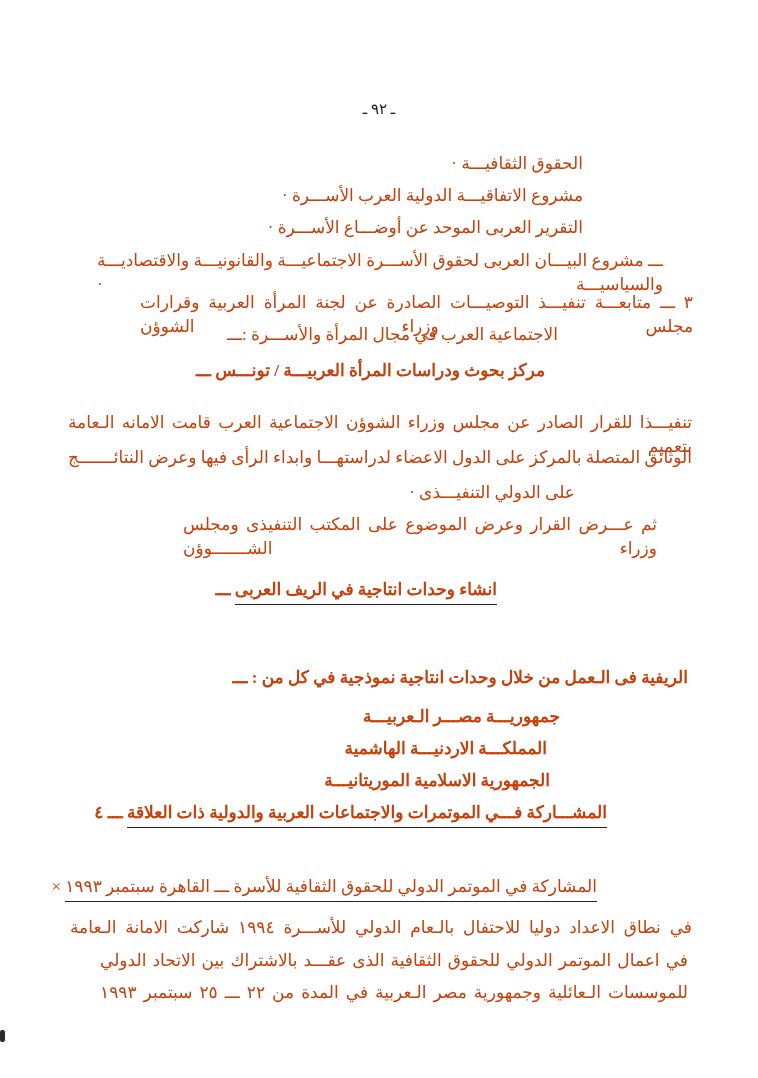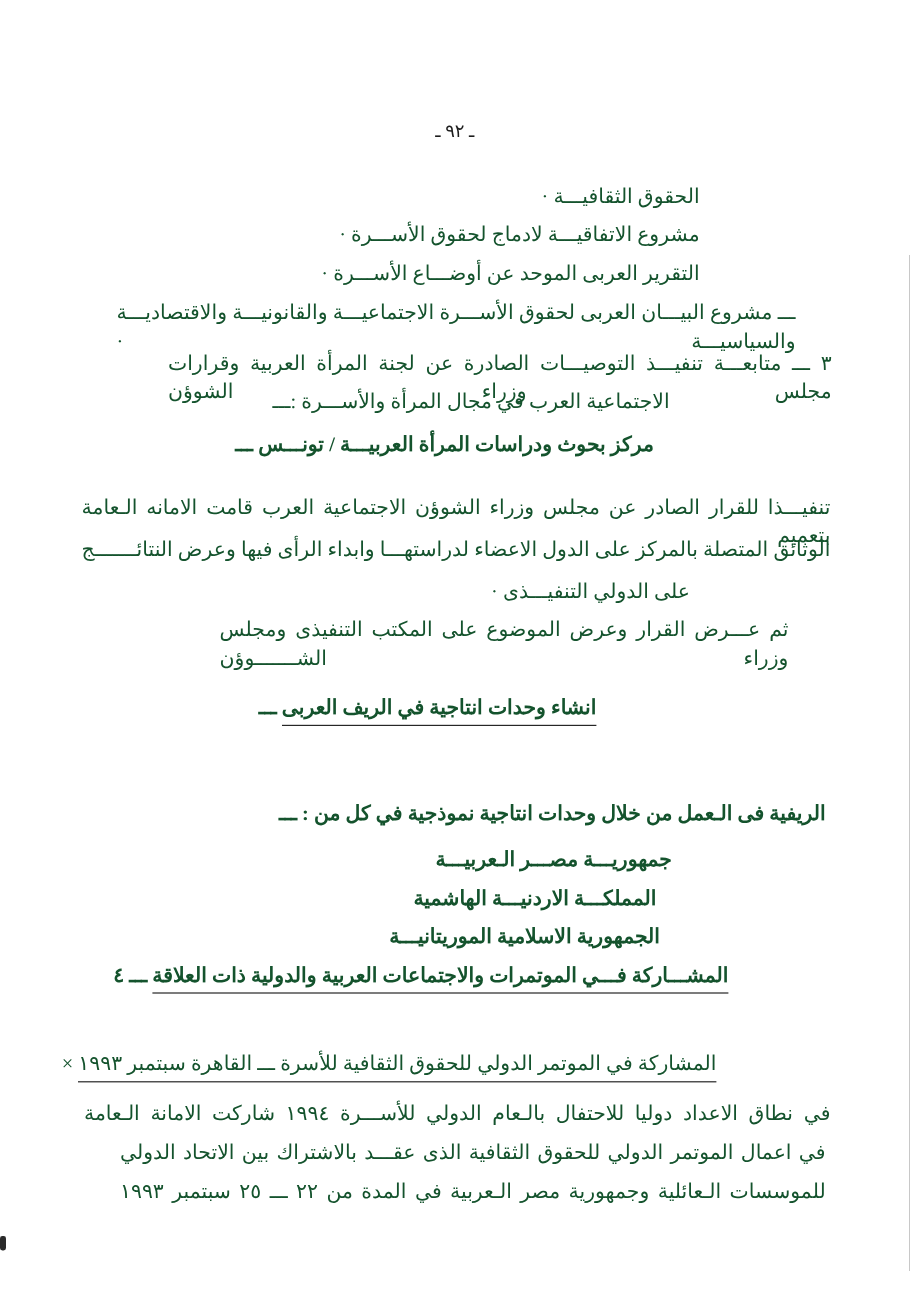--- a/index.html
+++ b/index.html
@@ -12,21 +12,21 @@
     font-family:Liberation Serif, serif;
     color:#1c1c1c;
   }
   .ln{
     position:absolute;
     direction:rtl;
     unicode-bidi:embed;
     font-size:17px;
     line-height:24px;
     white-space:nowrap;
-    color:#14532d;
+    color:#c2410c;
   }
   .just{
     white-space:normal;
     text-align:justify;
     text-align-last:justify;
   }
   .bold{font-weight:700;letter-spacing:0.2px;}
   .uline{border-bottom:1.6px solid #262626;padding-bottom:5px;}
   .pagenum{
     position:absolute;
@@ -42,21 +42,21 @@
   }
 </style>
 </head>
 <body>
 
 <div class="page">
 
   <div class="pagenum" style="top:100px;left:327px;width:104px;">ـ ٩٢ ـ</div>
 
   <div class="ln" style="top:152px;right:175px;">الحقوق الثقافيـــة ·</div>
-  <div class="ln" style="top:184px;right:175px;">مشروع الاتفاقيـــة لادماج لحقوق الأســـرة ·</div>
+  <div class="ln" style="top:184px;right:175px;">مشروع الاتفاقيـــة الدولية العرب الأســـرة ·</div>
   <div class="ln" style="top:216px;right:175px;">التقرير العربى الموحد عن أوضـــاع الأســـرة ·</div>
 
   <div class="ln just" style="top:249px;right:95px;width:566px;">ـــ   مشروع البيـــان العربى لحقوق الأســـرة الاجتماعيـــة والقانونيـــة والاقتصاديـــة والسياسيـــة ·</div>
 
   <div class="ln just" style="top:291px;right:65px;width:553px;">٣ ـــ   متابعـــة تنفيـــذ التوصيـــات الصادرة عن لجنة المرأة العربية وقرارات مجلس وزراء الشوؤن</div>
   <div class="ln" style="top:323px;right:200px;">الاجتماعية العرب في مجال المرأة والأســـرة :ـــ</div>
 
   <div class="ln bold" style="top:359px;right:213px;">
     <span>مركز بحوث ودراسات المرأة العربيـــة / تونـــس</span>
     <span>ـــ</span>

